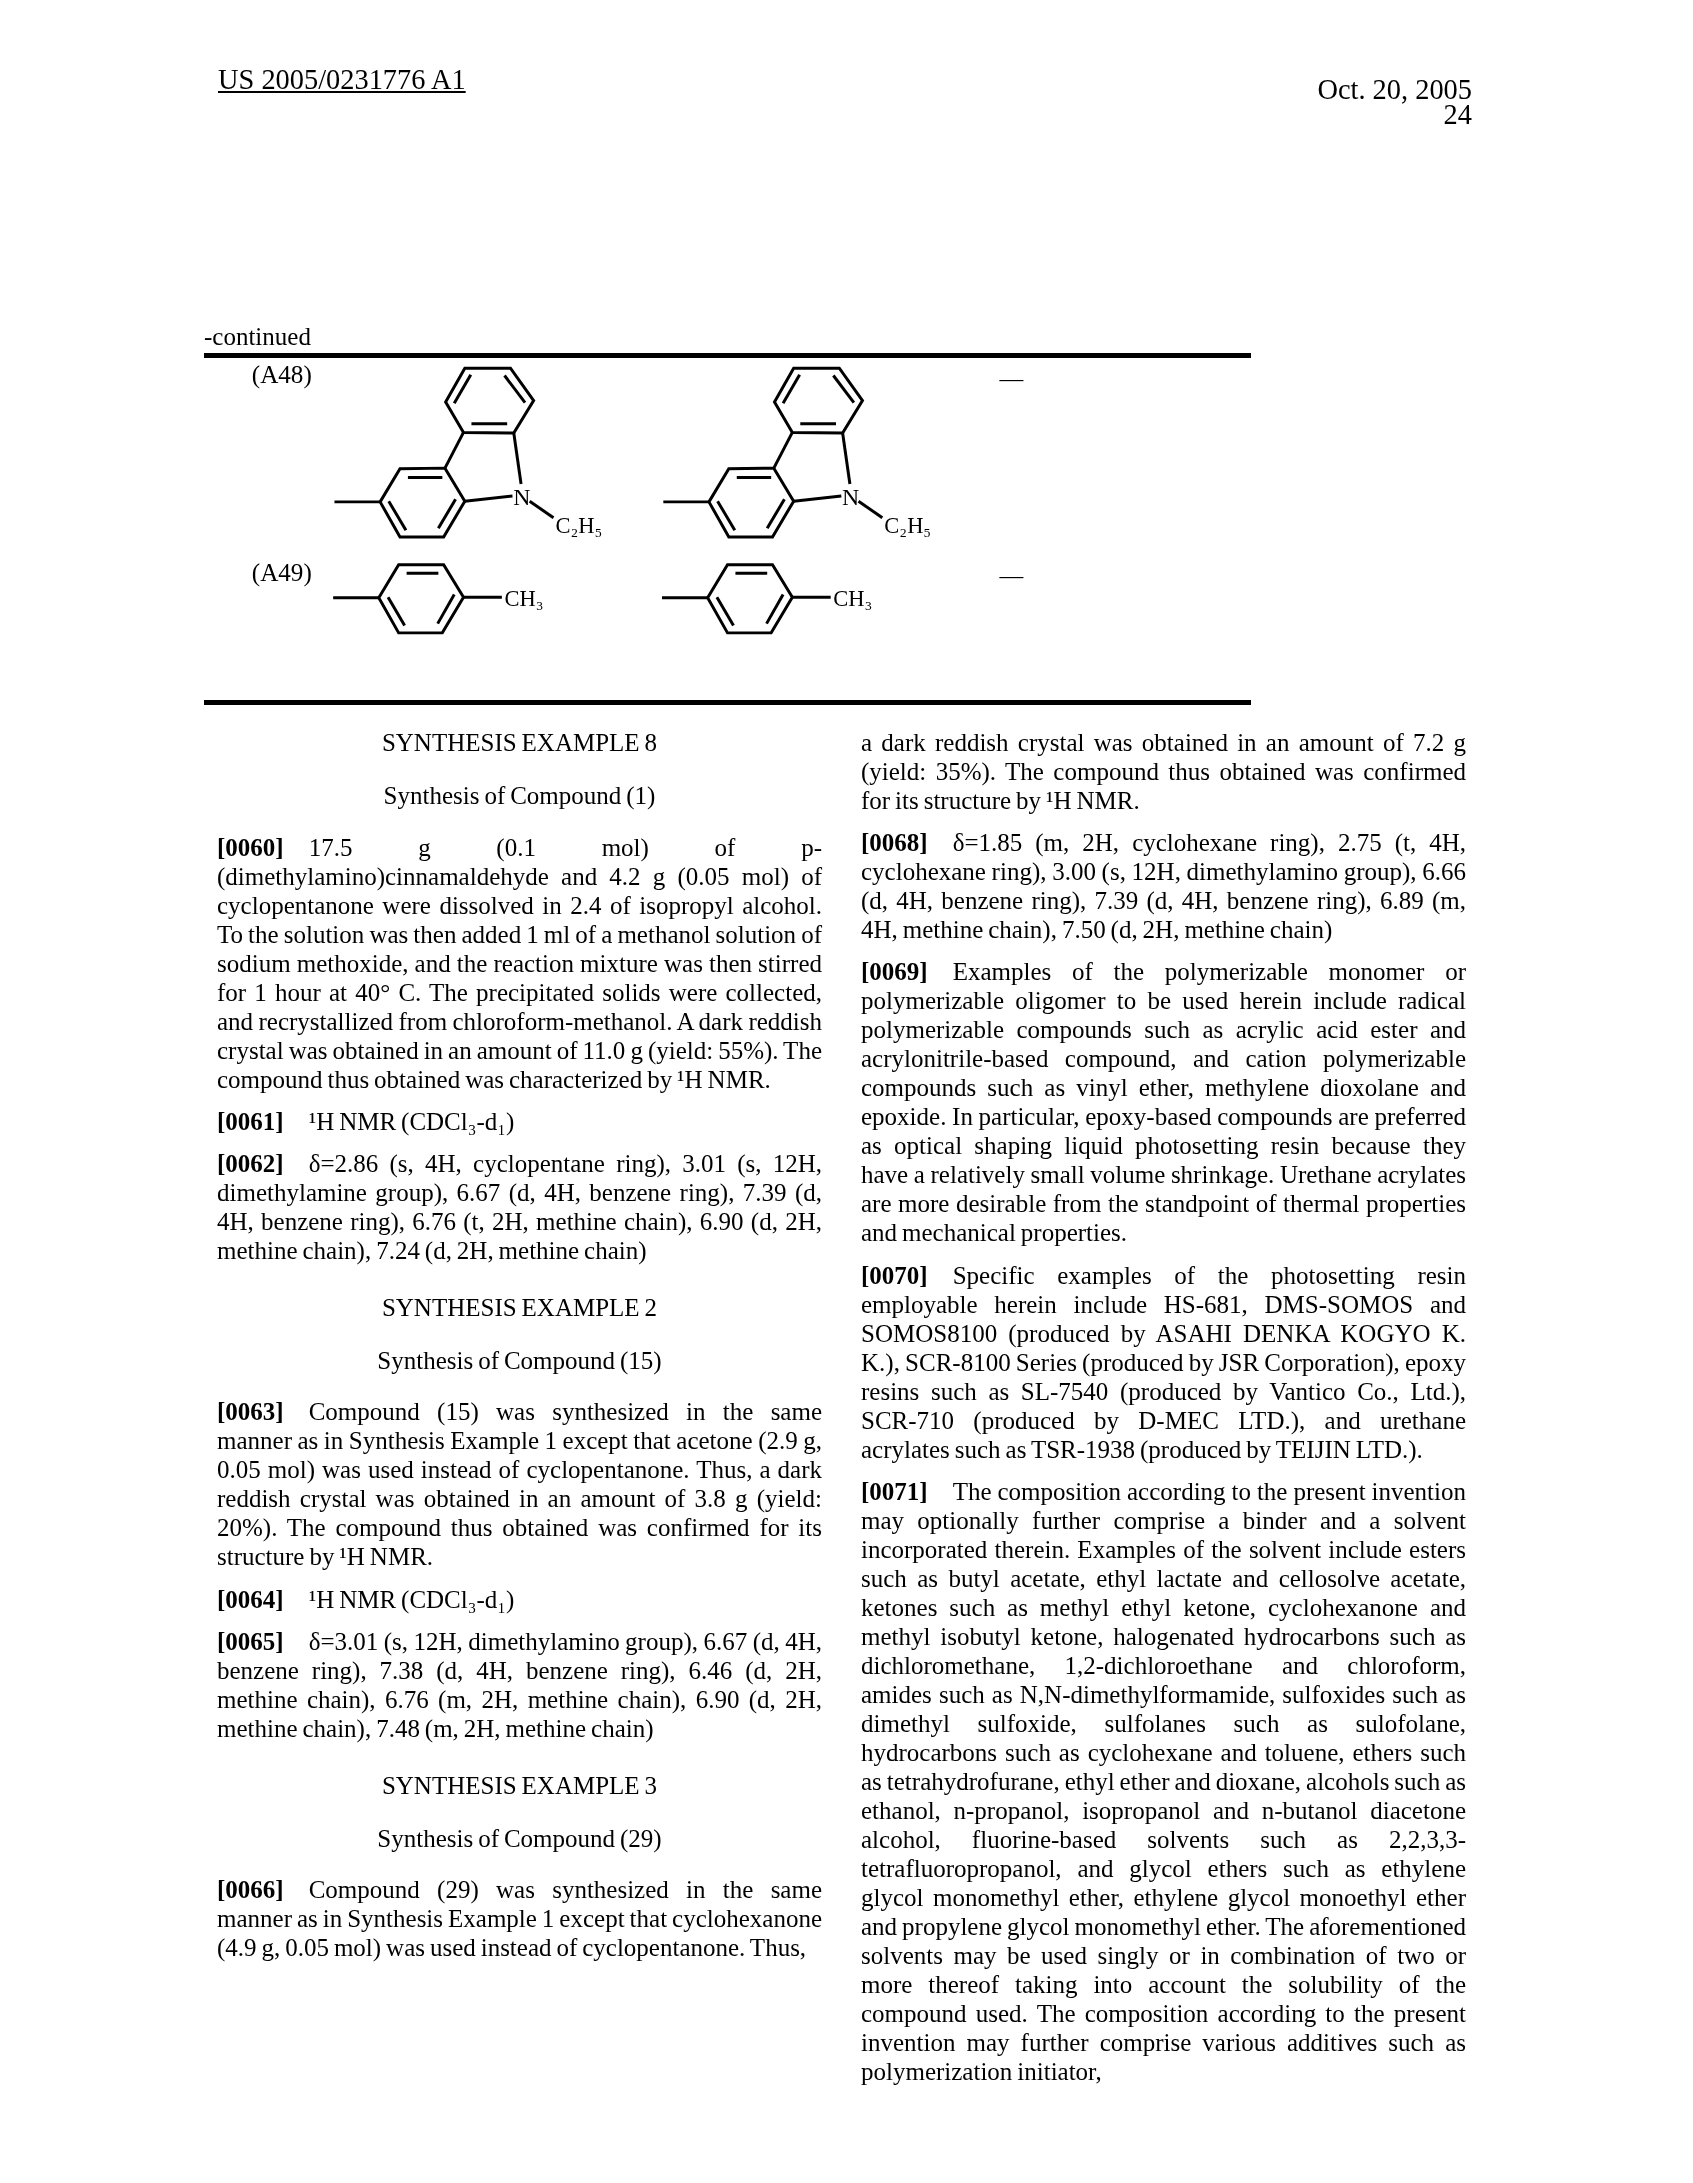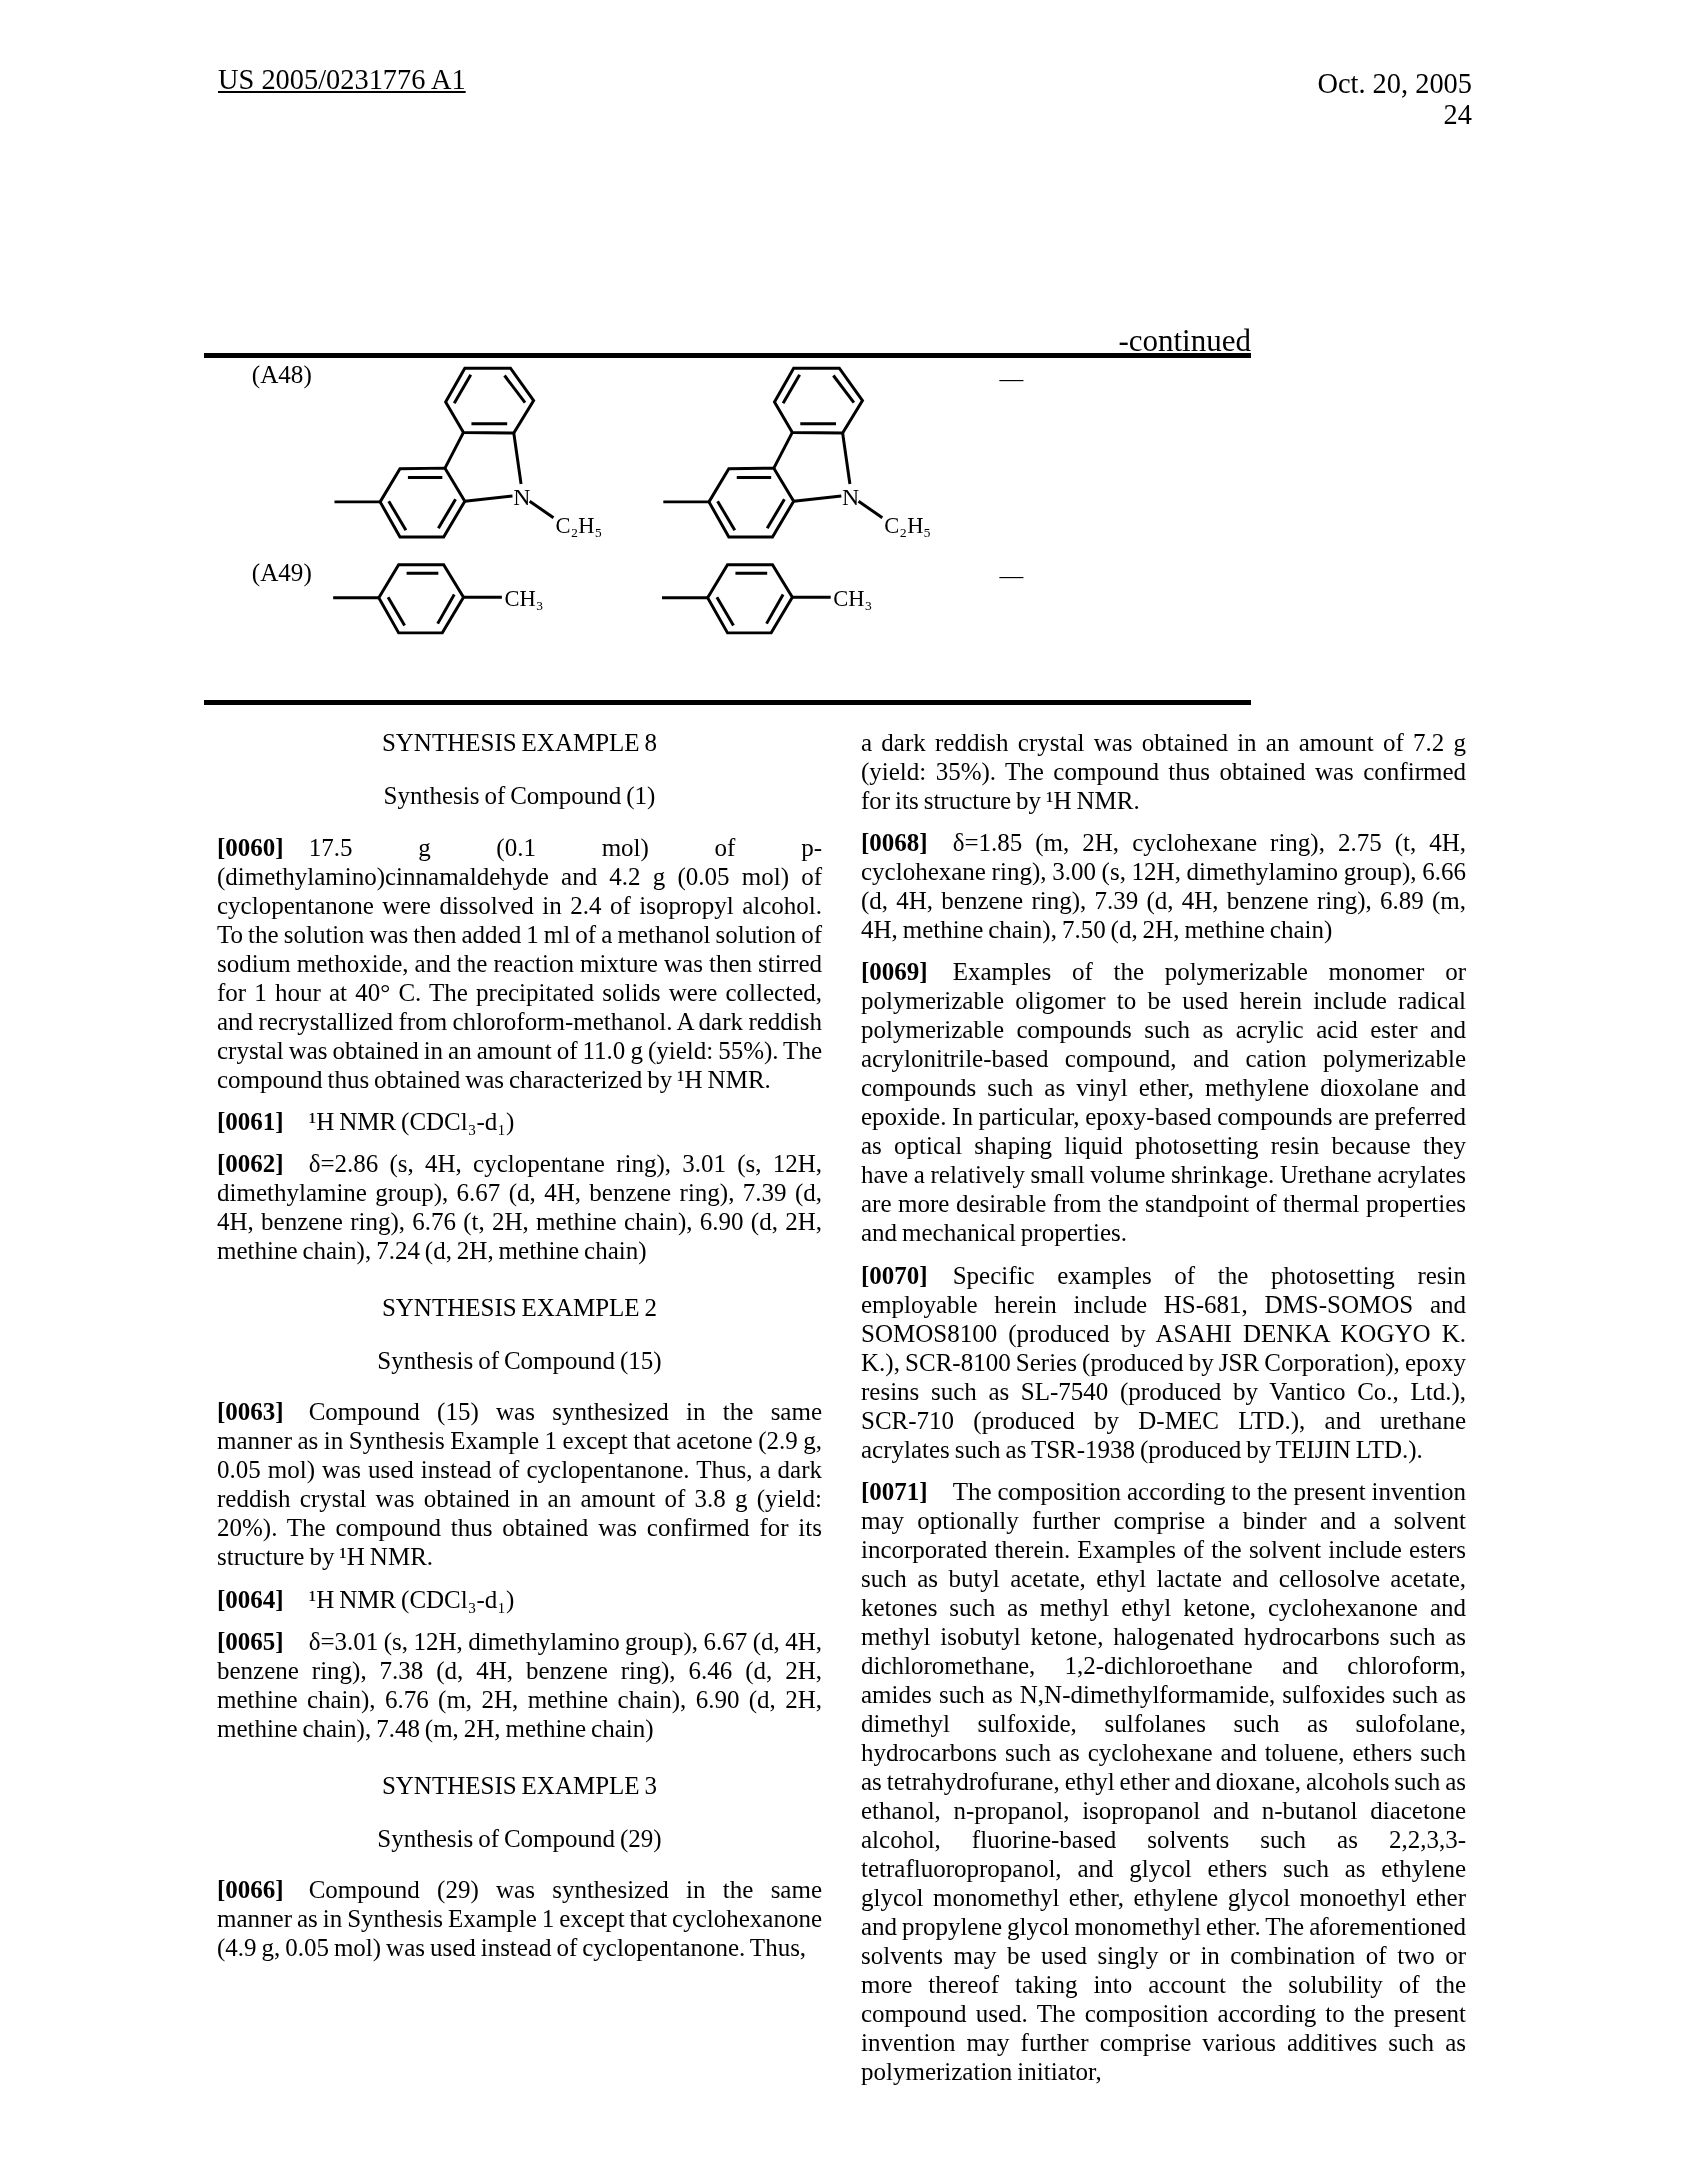--- a/index.html
+++ b/index.html
@@ -2,24 +2,24 @@
 <html style="font-size:10.6px"><head>
 <meta charset="utf-8">
 <style>
   html,body{margin:0;padding:0;}
   body{width:1694px;height:2183px;position:relative;background:#ffffff;color:#000;
        font-family:"Liberation Serif", serif;}
   .abs{position:absolute;}
   
   #hdr-row{left:218px;top:64px;width:1254px;font-size:28.4px;}
   #hdr-left{position:absolute;left:0;top:0;text-decoration:underline;}
-  #hdr-right{position:absolute;right:0;top:4px;text-align:center;}
+  #hdr-right{position:absolute;right:0;top:10px;text-align:center;}
   #page-num{left:218px;top:99px;width:1254px;text-align:right;font-size:28.4px;}
   
-  #continued{left:204px;top:323px;width:1047px;text-align:right;font-size:31px;}
+  #continued{left:204px;top:323px;width:1047px;text-align:left;font-size:25px;}
   .rule{left:204px;width:1047px;height:5.3px;background:#000;}
   #rule-top{top:353px;}
   #rule-bottom{top:700px;}
   #struct-svg{left:204px;top:353px;}
   #struct-svg path{stroke:#000;stroke-width:4.5;fill:none;}
   .slabel{font-size:38px;fill:#000;font-family:"Liberation Serif",serif;}
   .satom{font-size:36px;fill:#000;text-anchor:middle;font-family:"Liberation Serif",serif;}
   .ssub{font-size:34px;fill:#000;font-family:"Liberation Serif",serif;}
   .sdash{font-size:36px;fill:#000;font-family:"Liberation Serif",serif;}
   

